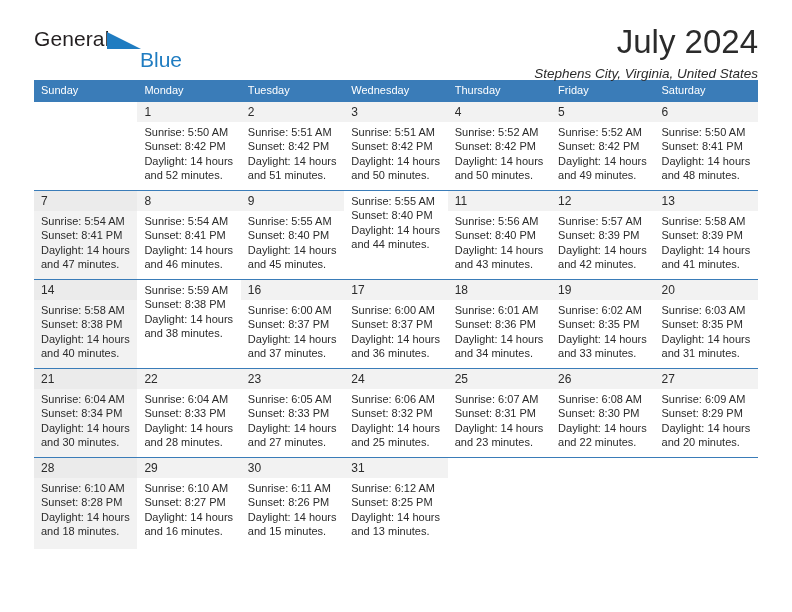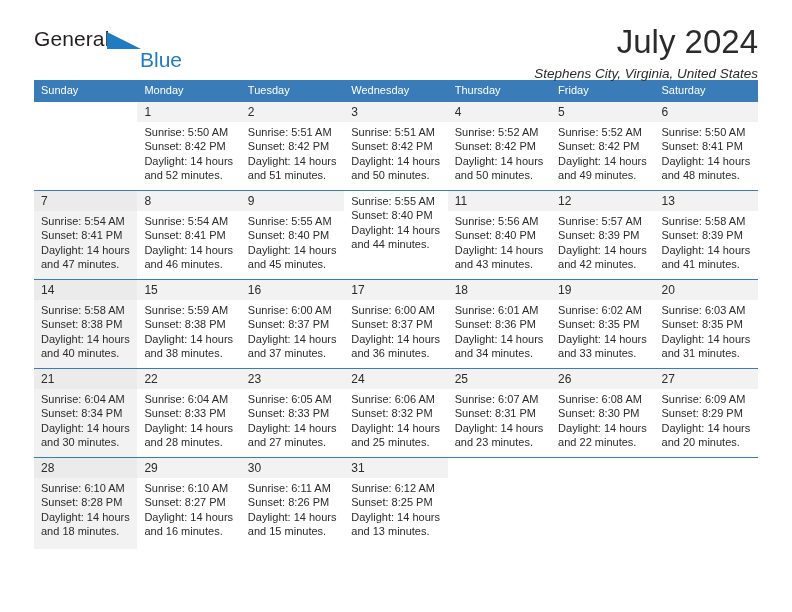--- a/index.html
+++ b/index.html
@@ -285,21 +285,20 @@
           <div class="daycell shaded">
             <div class="daynum">14</div>
             <div class="dayinfo">
               <div>Sunrise: 5:58 AM</div>
               <div>Sunset: 8:38 PM</div>
               <div>Daylight: 14 hours</div>
               <div>and 40 minutes.</div>
             </div>
           </div>
           <div class="daycell">
-            <div class="daynum">15</div>
             <div class="dayinfo">
               <div>Sunrise: 5:59 AM</div>
               <div>Sunset: 8:38 PM</div>
               <div>Daylight: 14 hours</div>
               <div>and 38 minutes.</div>
             </div>
           </div>
           <div class="daycell">
             <div class="daynum">16</div>
             <div class="dayinfo">

